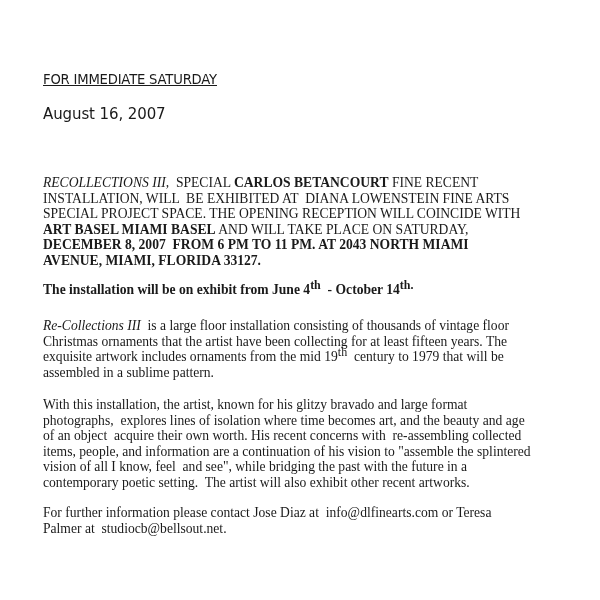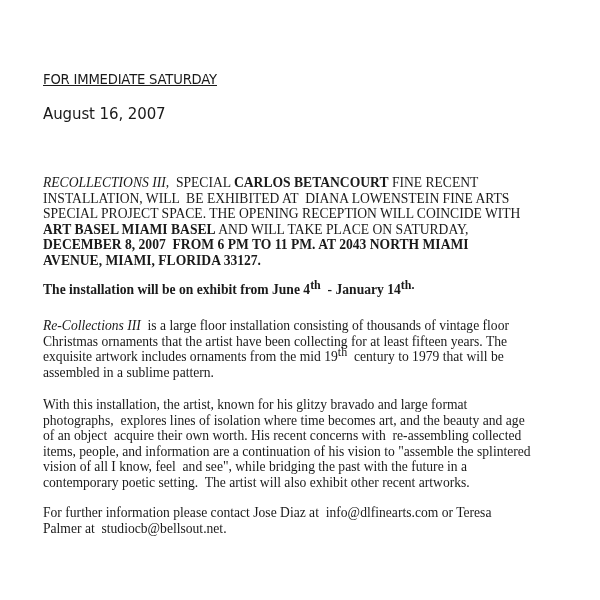--- a/index.html
+++ b/index.html
@@ -30,21 +30,21 @@
   <div class="para p1 serif">
     <span class="line"><span class="bi">RECOLLECTIONS III,</span><span>  SPECIAL </span><span class="b">CARLOS BETANCOURT</span><span> FINE RECENT</span></span>
     <span class="line">INSTALLATION, WILL  BE EXHIBITED AT  DIANA LOWENSTEIN FINE ARTS</span>
     <span class="line">SPECIAL PROJECT SPACE. THE OPENING RECEPTION WILL COINCIDE WITH</span>
     <span class="line"><span class="b">ART BASEL MIAMI BASEL</span><span> AND WILL TAKE PLACE ON SATURDAY,</span></span>
     <span class="line b">DECEMBER 8, 2007  FROM 6 PM TO 11 PM. AT 2043 NORTH MIAMI</span>
     <span class="line b">AVENUE, MIAMI, FLORIDA 33127.</span>
   </div>
 
   <div class="para p2 serif">
-    <span class="line"><span>The installation will be on exhibit from June 4</span><sup>th</sup><span>  - January 14</span><sup>th.</sup></span>
+    <span class="line"><span>The installation will be on exhibit from June 4</span><sup>th</sup><span>  - October 14</span><sup>th.</sup></span>
   </div>
 
   <div class="para p3 serif">
     <span class="line"><span class="bi">Re-Collections III</span><span>  is a large floor installation consisting of thousands of vintage floor</span></span>
     <span class="line">Christmas ornaments that the artist have been collecting for at least fifteen years. The</span>
     <span class="line"><span>exquisite artwork includes ornaments from the mid 19</span><sup>th</sup><span>  century to 1979 that will be</span></span>
     <span class="line">assembled in a sublime pattern.</span>
   </div>
 
   <div class="para p4 serif">

